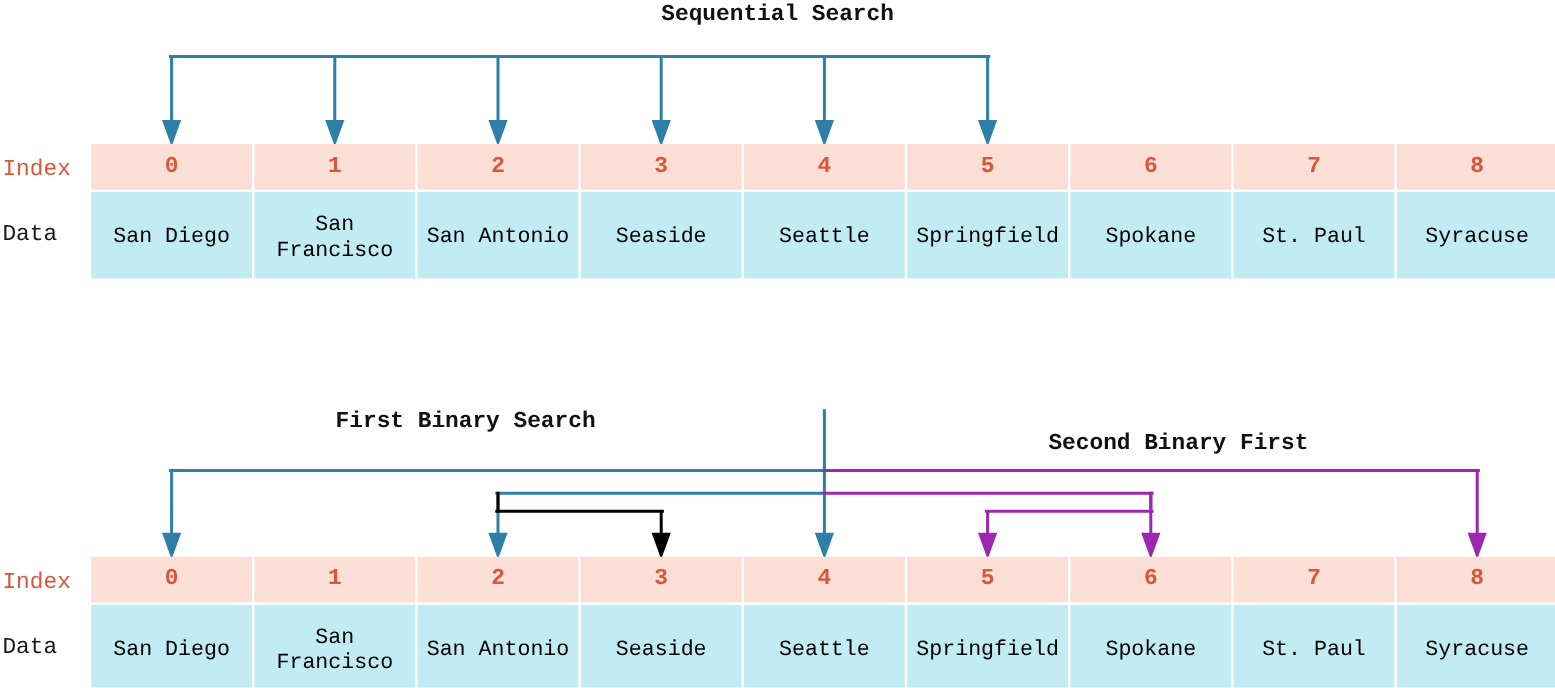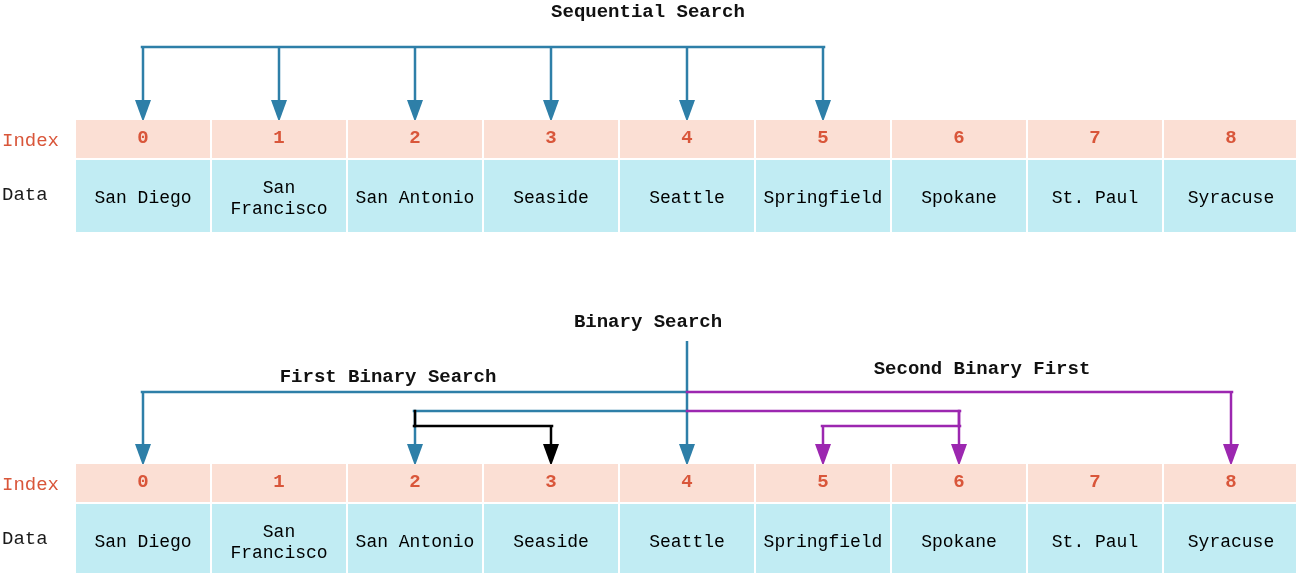--- a/index.html
+++ b/index.html
@@ -10,21 +10,21 @@
   }
   .stage{position:absolute;left:0;top:0;width:1296px;height:573px;font-family:Liberation Mono, monospace;}
 
   
   .title{
     position:absolute;font-weight:bold;color:#111111;
     text-align:center;white-space:nowrap;
   }
   #seq-title{left:0;top:1px;width:1296px;font-size:19px;}
   #bin-title{left:0;top:311px;width:1296px;font-size:19px;}
-  #first-bin-title{left:130px;top:366px;width:516px;font-size:19px;}
+  #first-bin-title{left:130px;top:340px;width:516px;font-size:19px;}
   #second-bin-title{left:688px;top:358px;width:588px;font-size:19px;}
 
   
   .side-label{
     position:absolute;font-size:19px;white-space:nowrap;
     width:68px;
   }
   .side-label.index{color:#d9563a;}
   .side-label.data{color:#1a1a1a;}
 
@@ -130,21 +130,20 @@
         </div>
         <div class="cell" style="left: 952px; width: 134px;">
           <span>St. Paul</span>
         </div>
         <div class="cell" style="left: 1088px; width: 134px;">
           <span>Syracuse</span>
         </div>
       </div>
   </div>
 
-  <div class="title" id="bin-title">Binary Search</div>
   <div class="title" id="first-bin-title">First Binary Search</div>
   <div class="title" id="second-bin-title">Second Binary First</div>
 
   <svg class="lines" id="bin-lines" viewBox="0 0 1296 573">
       <line x1="687" y1="341" x2="687" y2="447" stroke="#2e7fa8" stroke-width="2.5"></line>
       <polygon points="679,444 695,444 687,466" fill="#2e7fa8"></polygon>
       <line x1="142" y1="392" x2="687" y2="392" stroke="#2e7fa8" stroke-width="2.5" stroke-linecap="square"></line>
       <line x1="143" y1="392" x2="143" y2="447" stroke="#2e7fa8" stroke-width="2.5"></line>
       <polygon points="135,444 151,444 143,466" fill="#2e7fa8"></polygon>
       <line x1="414" y1="411" x2="687" y2="411" stroke="#2e7fa8" stroke-width="2.5" stroke-linecap="square"></line>

